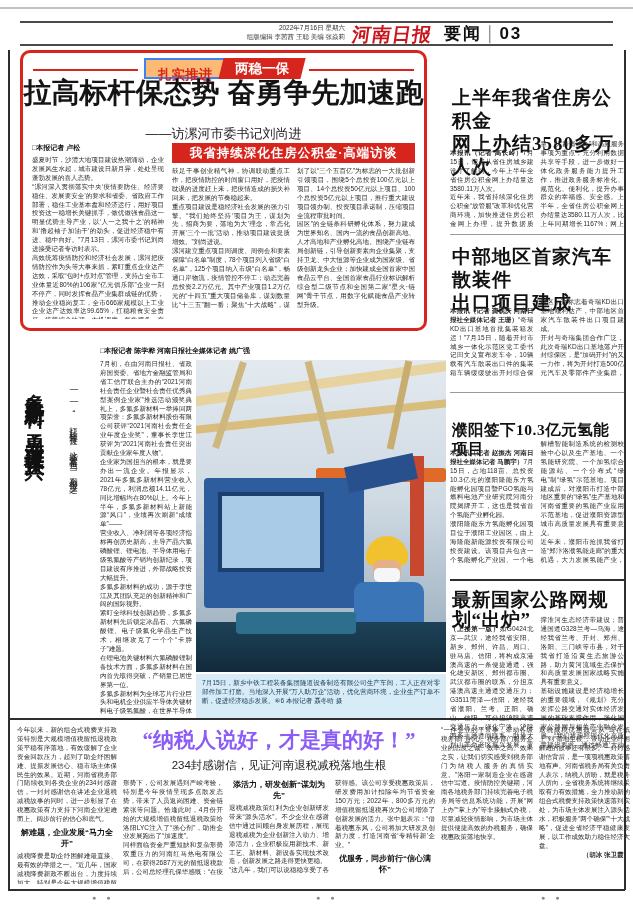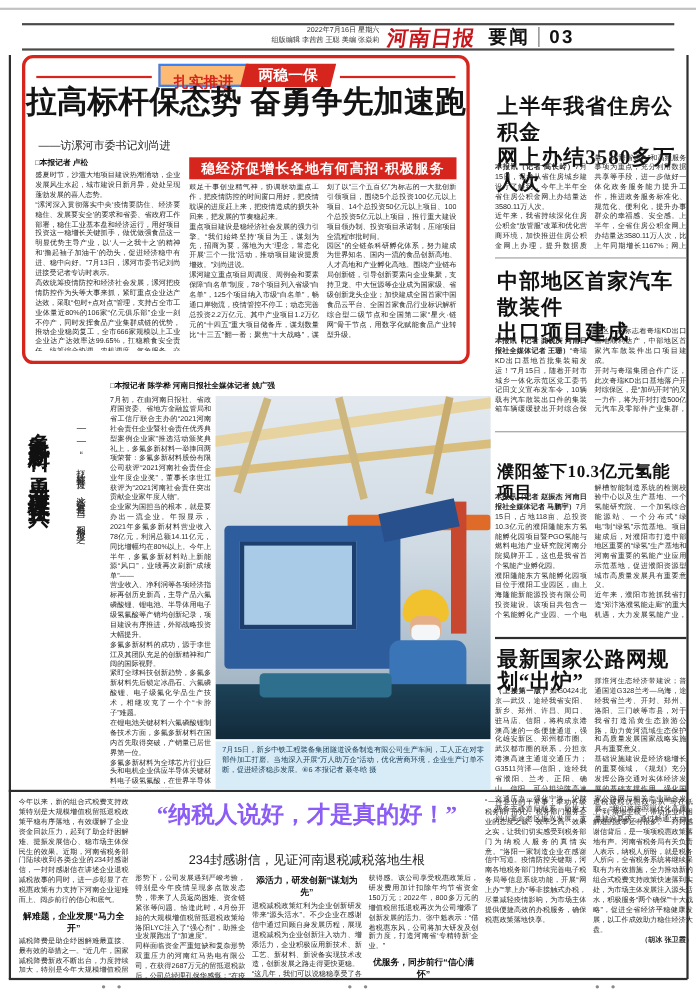--- a/index.html
+++ b/index.html
@@ -21,37 +21,37 @@
   .section-label{font-size:17px;font-weight:bold;color:#111;letter-spacing:2px;}
   .section-divider{color:#777;font-weight:normal;margin:0 4px;font-size:15px;}
   
   .red-box{border:3.5px solid #d6251d;border-radius:10px;background:#fff;}
   .badge{display:flex;align-items:stretch;height:21px;font-size:13.5px;font-weight:bold;line-height:21px;}
   .badge-left{border:2px solid #3b82f6;color:#d6251d;background:#fdba74;padding:4px 12px;}
   .badge-right{background:#d6251d;color:#fff;padding:0 14px;transform:skewX(-14deg);margin-left:-5px;}
   .badge-right span{display:inline-block;transform:skewX(14deg);}
   .badge-line{position:absolute;height:1.5px;background:#d6251d;top:16px;}
   .lead-headline{font-size:28px;font-weight:900;text-align:center;letter-spacing:0px;color:#141414;}
-  .lead-subhead{font-size:10px;color:#222;padding-left:12px;}
+  .lead-subhead{font-size:13px;text-align:center;color:#222;}
   .banner{background:#d6251d;color:#fff;font-weight:bold;font-size:12.5px;text-align:center;
           height:20px;line-height:20px;letter-spacing:1px;}
   
   .v-head{writing-mode:vertical-rl;text-orientation:upright;font-size:20px;font-weight:900;
           letter-spacing:3px;color:#111;font-family:"Liberation Serif",serif;}
   .v-kicker{writing-mode:vertical-rl;text-orientation:upright;font-size:8.5px;color:#222;letter-spacing:2px;}
   
   .photo{background:linear-gradient(180deg,#e3e9ef 0%,#cfdae3 45%,#93a7b8 100%);overflow:hidden;}
   .caption{background:#d8ecf7;font-size:6.6px;line-height:9px;text-align:justify;color:#143a55;padding:4px 6px;}
   .dots{font-size:7px;color:#8a8a8a;letter-spacing:4px;}
   .r-headline{font-size:19px;line-height:23px;text-align:left;letter-spacing:1px;}
   .r-headline-sm{font-size:15.5px;line-height:19px;letter-spacing:0.5px;}
   .r-headline-md{font-size:19px;line-height:20px;letter-spacing:0.5px;}
   .bottom-headline{font-size:21px;font-weight:900;text-align:center;color:#8b5cf6;
                    font-family:"Liberation Serif",serif;}
-  .bottom-subhead{font-size:11.5px;text-align:center;color:#222;margin-top:20px;}
+  .bottom-subhead{font-size:11.5px;text-align:center;color:#222;margin-top:4px;}
   .bcol{overflow:hidden;}
 </style>
 </head>
 <body>
 
 <div id="page">
 
   <div class="abs" style="left:0;top:7px;width:633px;height:2px;background:#c2c2c2;"></div>
 
   <div class="abs rule" style="left:20px;top:21px;width:593px;height:1.5px;"></div>
@@ -84,21 +84,21 @@
     <div class="abs lead-headline" style="left:0;top:21px;width:100%;">拉高标杆保态势 奋勇争先加速跑</div>
     <div class="abs lead-subhead" style="left:0;top:72px;width:100%;">——访漯河市委书记刘尚进</div>
     <div class="abs" style="left:9px;top:90px;width:383px;height:176px;display:flex;gap:8px;">
       <div style="width:132px;flex:none;">
         <div class="byline" style="margin-bottom:3px;">□本报记者 卢松</div>
         <div class="body-text" style="height:163px;">盛夏时节，沙澧大地项目建设热潮涌动，企业发展风生水起，城市建设日新月异，处处呈现蓬勃发展的喜人态势。
 “漯河深入贯彻落实中央‘疫情要防住、经济要稳住、发展要安全’的要求和省委、省政府工作部署，稳住工业基本盘和经济运行，用好项目投资这一稳增长关键抓手，做优做强食品这一明显优势主导产业，以‘人一之我十之’的精神和‘撸起袖子加油干’的劲头，促进经济稳中有进、稳中向好。”7月13日，漯河市委书记刘尚进接受记者专访时表示。
 高效统筹疫情防控和经济社会发展，漯河把疫情防控作为头等大事来抓，紧盯重点企业达产达效，采取“包时+点对点”管理，支持占全市工业体量近80%的106家“亿元俱乐部”企业一刻不停产，同时发挥食品产业集群成链的优势，推动企业稳岗复工，全市666家规模以上工业企业达产达效率达99.65%，扛稳粮食安全责任，统筹综合协调、农机调度、气象服务、交通运输、疫情防控五大专班，强化调度、检测帮扶，全程护航夏粮生产。</div>
       </div>
       <div style="flex:1;">
-        <div class="banner">稳经济促增长各地有何高招·积极服务</div>
+        <div class="banner">我省持续深化住房公积金·高端访谈</div>
         <div class="body-text cols2" style="height:150px;margin-top:4px;">鼓足干事创业精气神，协调联动重点工作，把疫情防控的时间窗口用好，把疫情耽误的进度赶上来，把疫情造成的损失补回来，把发展的节奏稳起来。
 重点项目建设是稳经济社会发展的强力引擎。“我们始终坚持‘项目为王，谋划为先，招商为要，落地为大’理念，常态化开展‘三个一批’活动，推动项目建设提质增效。”刘尚进说。
 漯河建立重点项目周调度、周例会和要素保障“白名单”制度，78个项目列入省级“白名单”，125个项目纳入市级“白名单”，畅通口岸物流，疫情管控不停工；动态完善总投资2.2万亿元、其中产业项目1.2万亿元的“十四五”重大项目储备库，谋划数量比“十三五”翻一番；聚焦“十大战略”，谋划了以“三个五百亿”为标志的一大批创新引领项目，围绕5个总投资100亿元以上项目、14个总投资50亿元以上项目、100个总投资5亿元以上项目，推行重大建设项目领办制、投资项目承诺制，压缩项目全流程审批时间。
 园区”的全链条科研孵化体系，努力建成为世界知名、国内一流的食品创新高地、人才高地和产业孵化高地。围绕产业链布局创新链，引导创新要素向企业集聚，支持卫龙、中大恒源等企业成为国家级、省级创新龙头企业；加快建成全国首家中国食品云平台、全国首家食品行业标识解析综合型二级节点和全国第二家“星火·链网”骨干节点，用数字化赋能食品产业转型升级。
 漯河市全面开展“云端招商·添动能”活动，把“云端”招商由非常时期的“权宜之计”转变为主动应变的“常态之举”，动态完善20条产业链招商图谱，相继对接世界500强、国内500强、主导行业前100名、“专精特新”企业四个招商引链专班，促成一批重大项目落地，为高质量发展蓄足动能。上半年，漯河市新签约亿元以上项目160个，总投资3004亿元，新开工亿元以上招商项目77个，总投资2363亿元。
 “越是形势复杂严峻、稳增长紧迫性加大，越要保持战略定力，坚定发展信心。”刘尚进表示，漯河将坚持不懈强能力转作风，全力抓好三季度发展机遇期，高标准办好中国（漯河）食品博览会，以优异成绩迎接党的二十大胜利召开。③7</div>
       </div>
     </div>
   </div>
 

